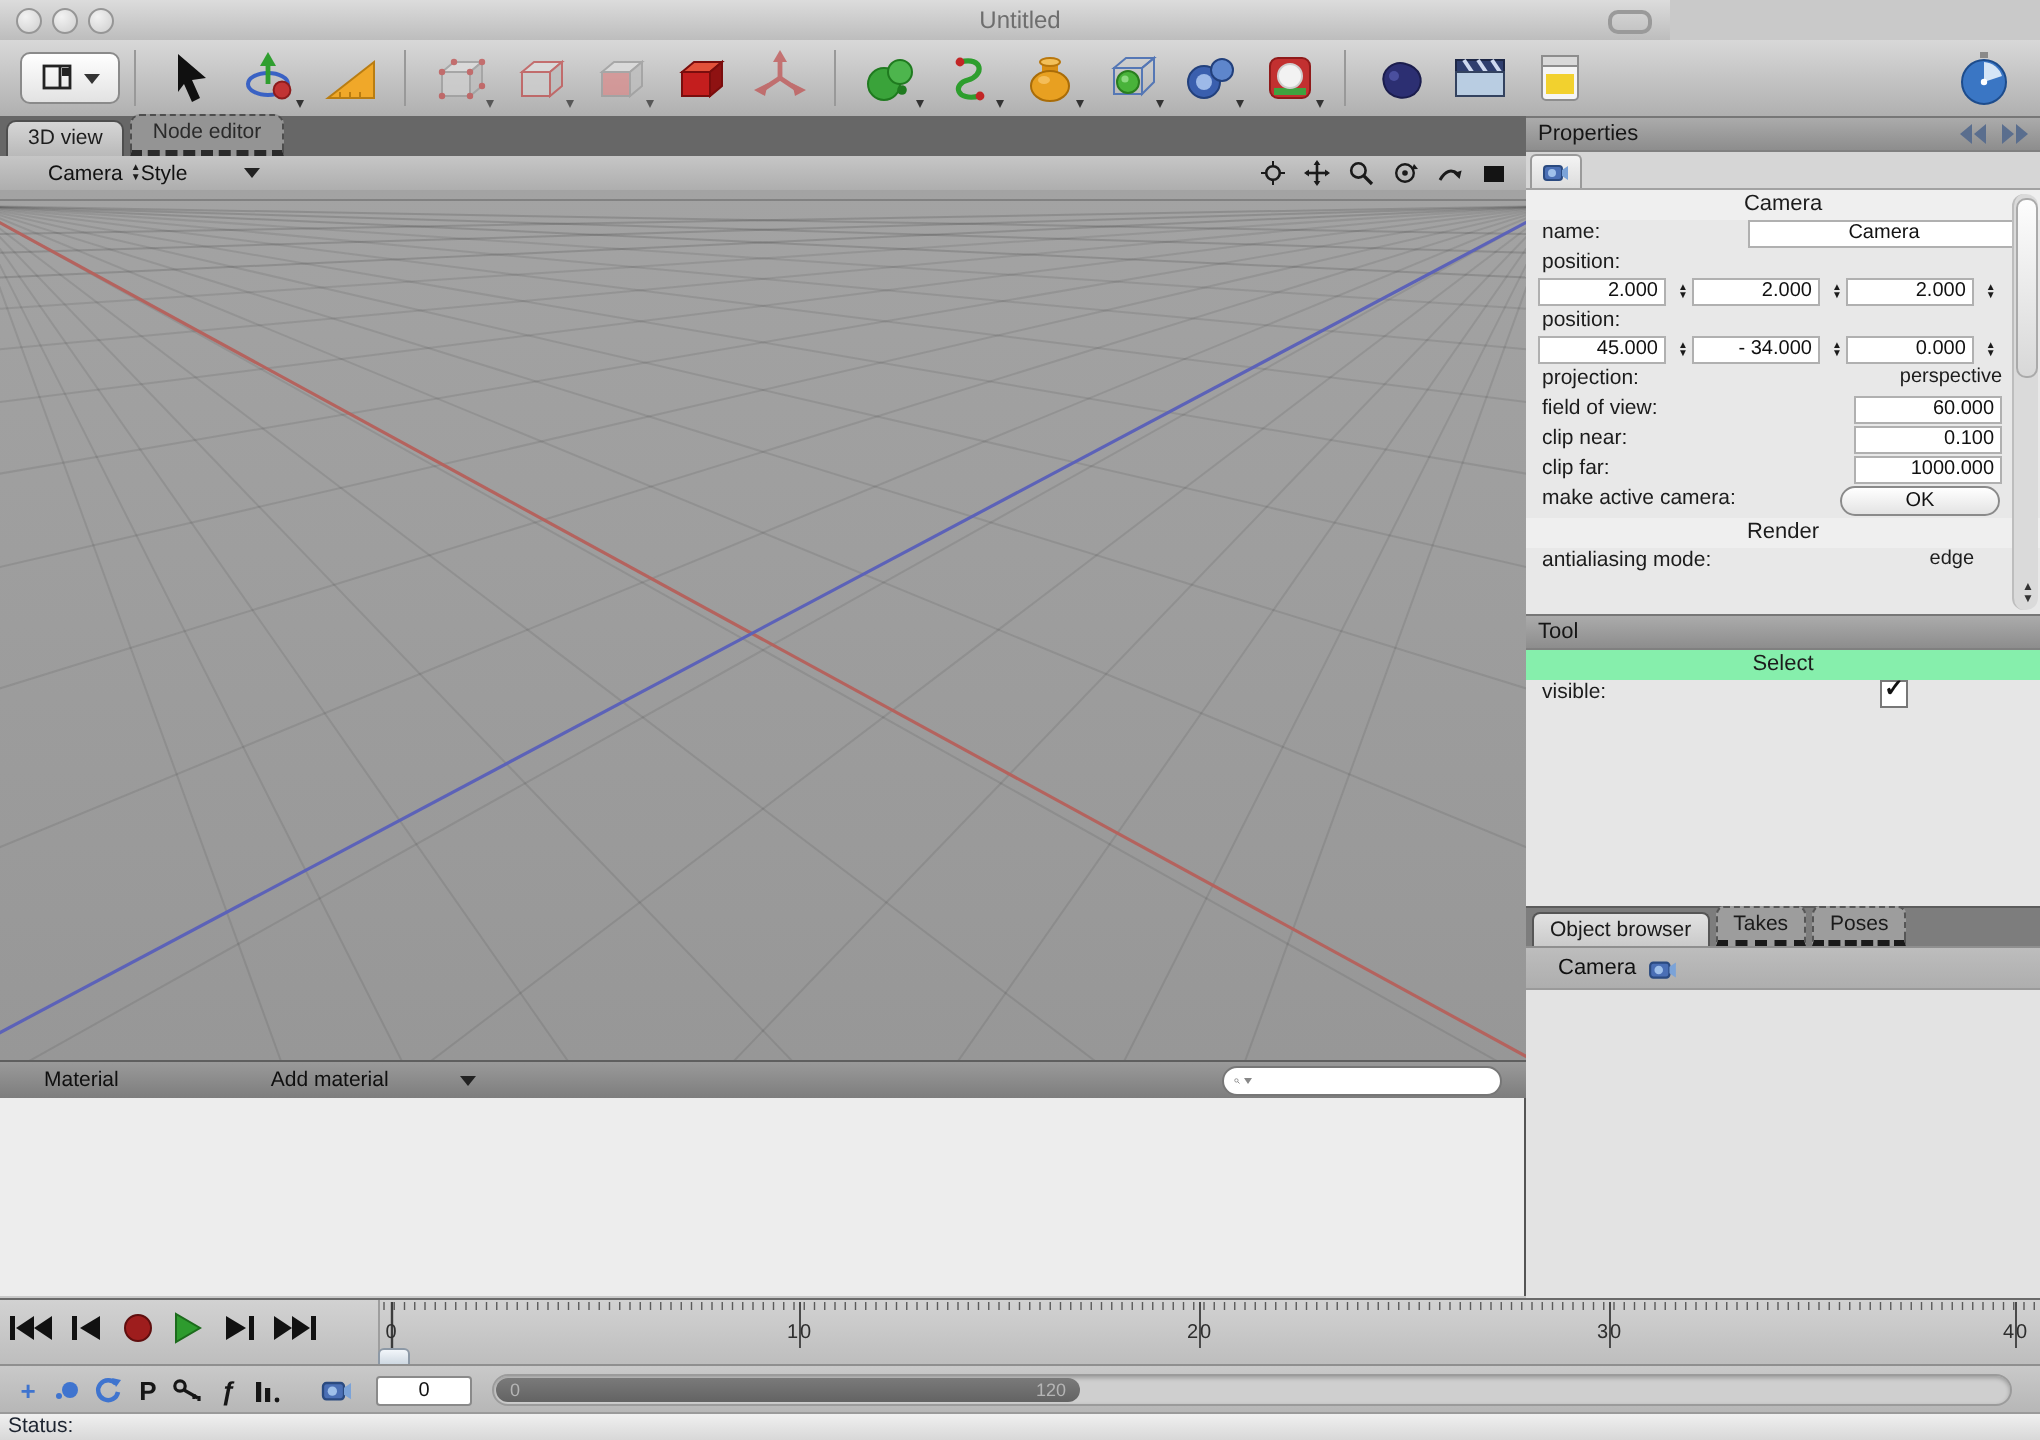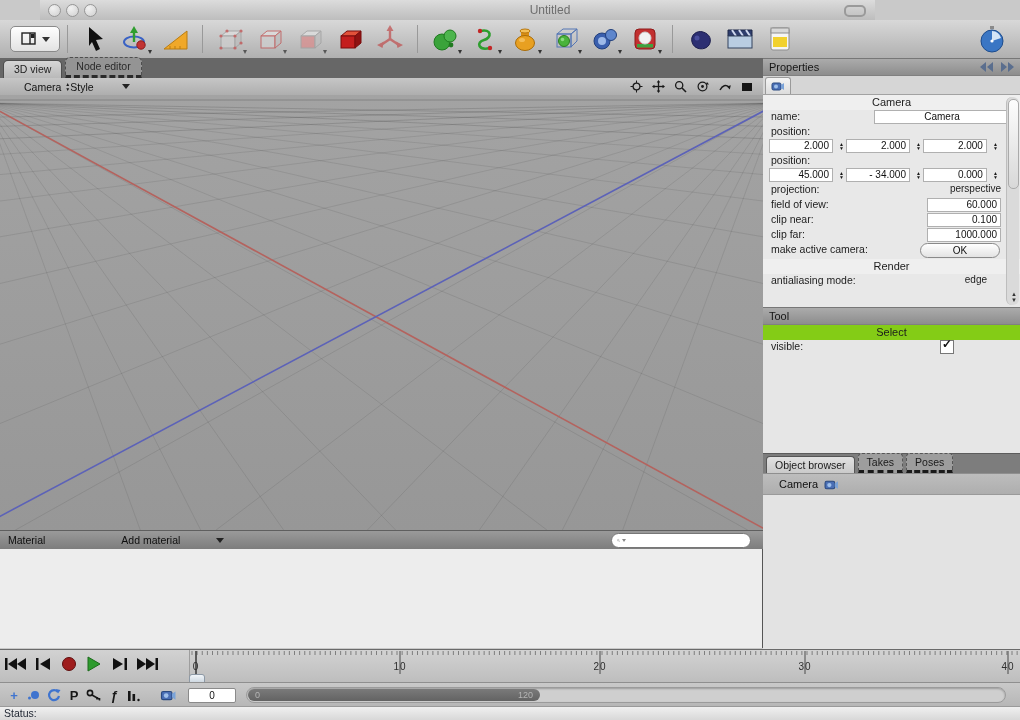--- a/index.html
+++ b/index.html
@@ -2,21 +2,21 @@
 <html><head>
 <meta charset="utf-8">
 <style>
   html,body{margin:0;padding:0;}
   body{width:1020px;height:720px;position:relative;overflow:hidden;
        font-family:"Liberation Sans",sans-serif;background:#c9c9c9;
        -webkit-font-smoothing:antialiased;}
   .abs{position:absolute;}
   
   #titlebar{left:0;top:0;width:835px;height:20px;
-    background:linear-gradient(#dcdcdc,#bdbdbd);border-bottom:1px solid #9a9a9a;margin-left:40px;}
+    background:linear-gradient(#dcdcdc,#bdbdbd);border-bottom:1px solid #9a9a9a;}
   .tl{width:11px;height:11px;border-radius:50%;top:4px;
       background:radial-gradient(circle at 35% 30%,#f2f2f2,#cfcfcf);
       border:1px solid #969696;}
   #win-title{left:0;top:3px;width:1020px;text-align:center;font-size:12px;color:#6e6e6e;}
   #lozenge{right:9px;top:5px;width:18px;height:8px;border:2px solid #9a9a9a;border-radius:5px;}
   
   #toolbar{left:0;top:20px;width:1020px;height:38px;
     background:linear-gradient(#d8d8d8,#b0b0b0);border-bottom:1px solid #6e6e6e;
     display:flex;align-items:center;}
   .tb-sep{width:1px;height:28px;background:#999;margin:0 7px;}
@@ -367,21 +367,21 @@
       <line x1="778" y1="8" x2="-18" y2="1584.08" stroke="rgba(30,30,30,0.1)" stroke-width="1"></line>
       <line x1="-15" y1="8" x2="781" y2="2197" stroke="rgba(30,30,30,0.1)" stroke-width="1"></line>
       <line x1="778" y1="8" x2="-18" y2="2197" stroke="rgba(30,30,30,0.1)" stroke-width="1"></line>
     </g>
   <line x1="-10" y1="5" x2="773" y2="5" stroke="rgba(0,0,0,0.20)" stroke-width="1"></line>
   <line id="axis-x" x1="-8" y1="12" x2="770" y2="437" stroke="#b4635e" stroke-width="1.6"></line>
   <line id="axis-z" x1="771" y1="12" x2="-7" y2="425" stroke="#5c62b8" stroke-width="1.6"></line>
 </svg>
 
 <div id="matbar" class="abs">
-  <span style="margin-left:8px">Material</span>
+  <span style="margin-left:22px">Material</span>
   <span style="margin-left:76px">Add material</span>
   <span style="margin-left:36px;width:0;height:0;border-left:4px solid transparent;border-right:4px solid transparent;border-top:5px solid #222"></span>
   <div id="searchpill">
     <svg width="9" height="9" viewBox="0 0 10 10">
         <circle cx="4" cy="4" r="2.8" fill="none" stroke="#777" stroke-width="1.2"></circle>
         <line x1="6.2" y1="6.2" x2="9.2" y2="9.2" stroke="#777" stroke-width="1.4"></line>
       </svg>
     <span style="width:0;height:0;border-left:2.5px solid transparent;border-right:2.5px solid transparent;border-top:3.5px solid #888"></span>
     <input style="flex: 1 1 0%; border: none; outline: none; font-size: 9px; background: transparent; height: 11px; padding: 0px;">
   </div>
@@ -512,21 +512,21 @@
           <span>▲</span>
           <span>▼</span>
         </div>
     </div>
   </div>
 
   <div class="phead">
     <span>Tool</span>
   </div>
   <div id="toolbody">
-    <div class="psec" style="background:#84cc16">Select</div>
+    <div class="psec" style="background:#86efac">Select</div>
     <div class="prow">
       <span class="lbl">visible:</span>
       <span class="checkbox" style="margin-right:56px">
         <span class="mark">✓</span>
       </span>
     </div>
   </div>
 
   <div id="btabstrip">
     <div class="btab active">Object browser</div>

